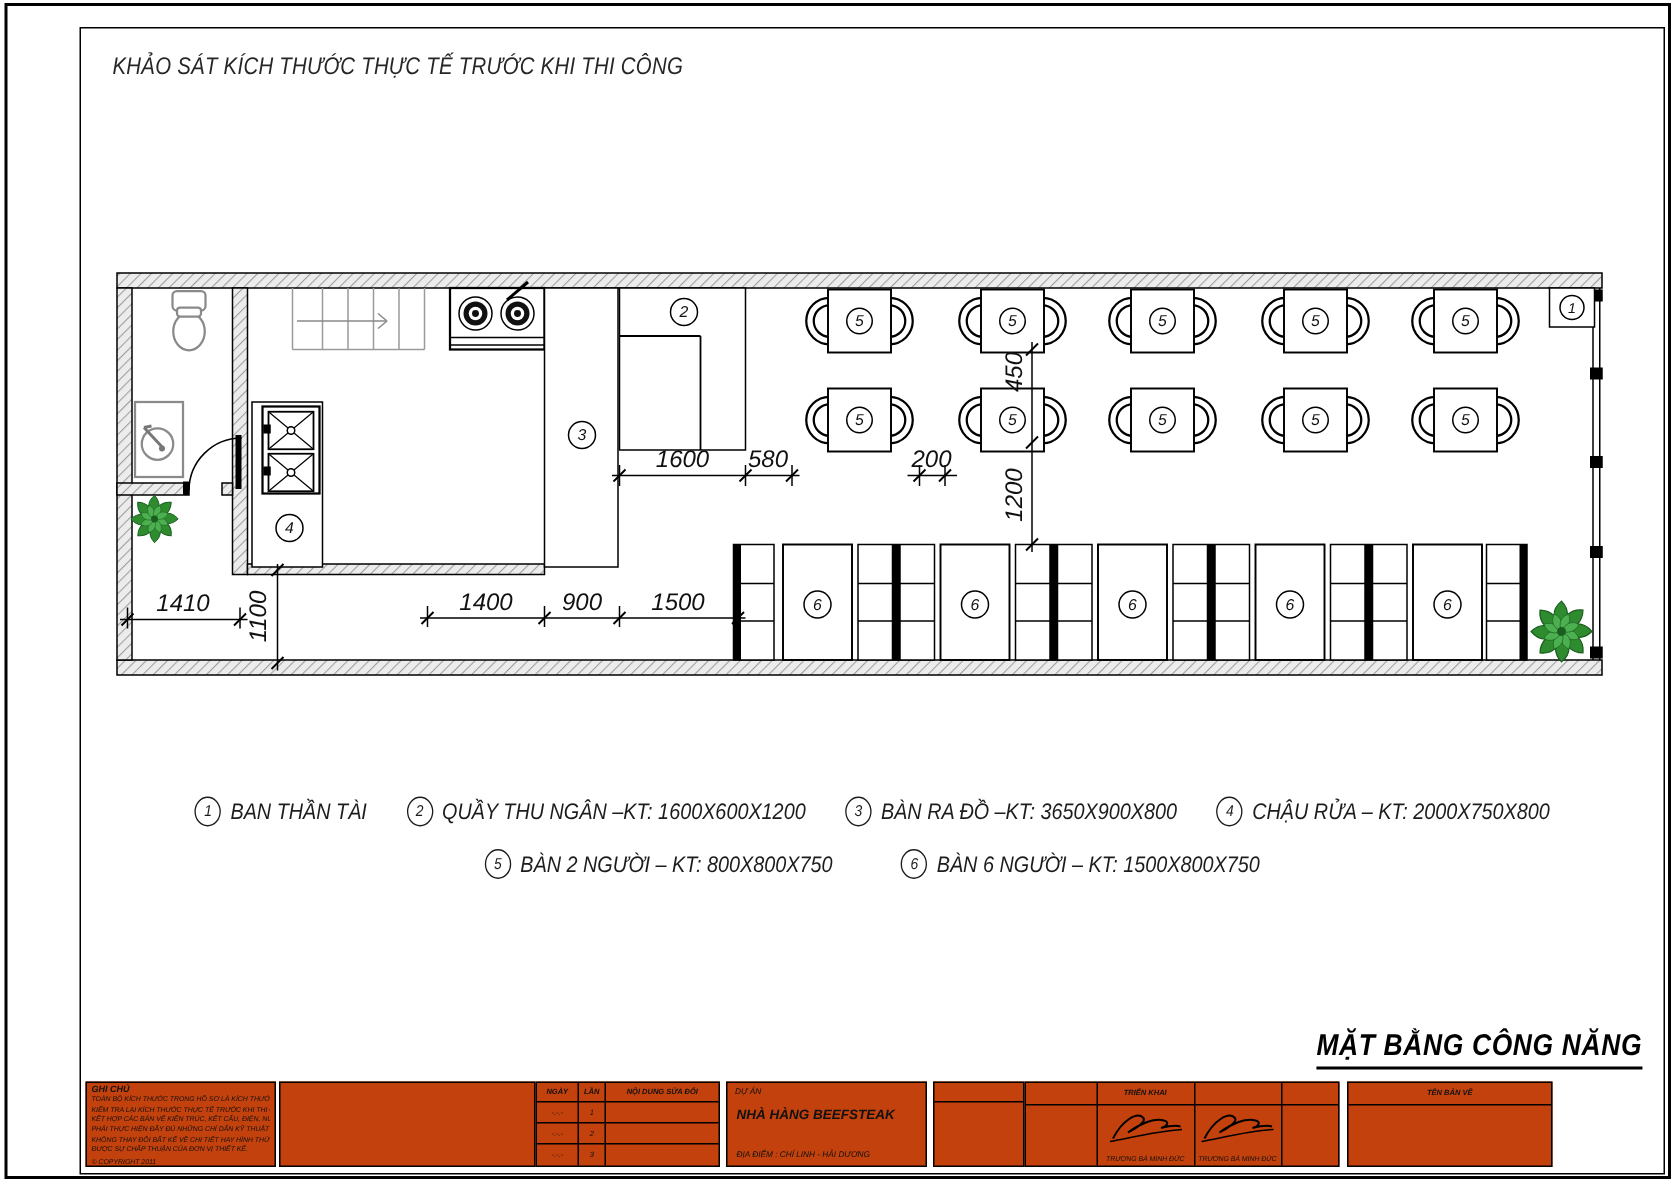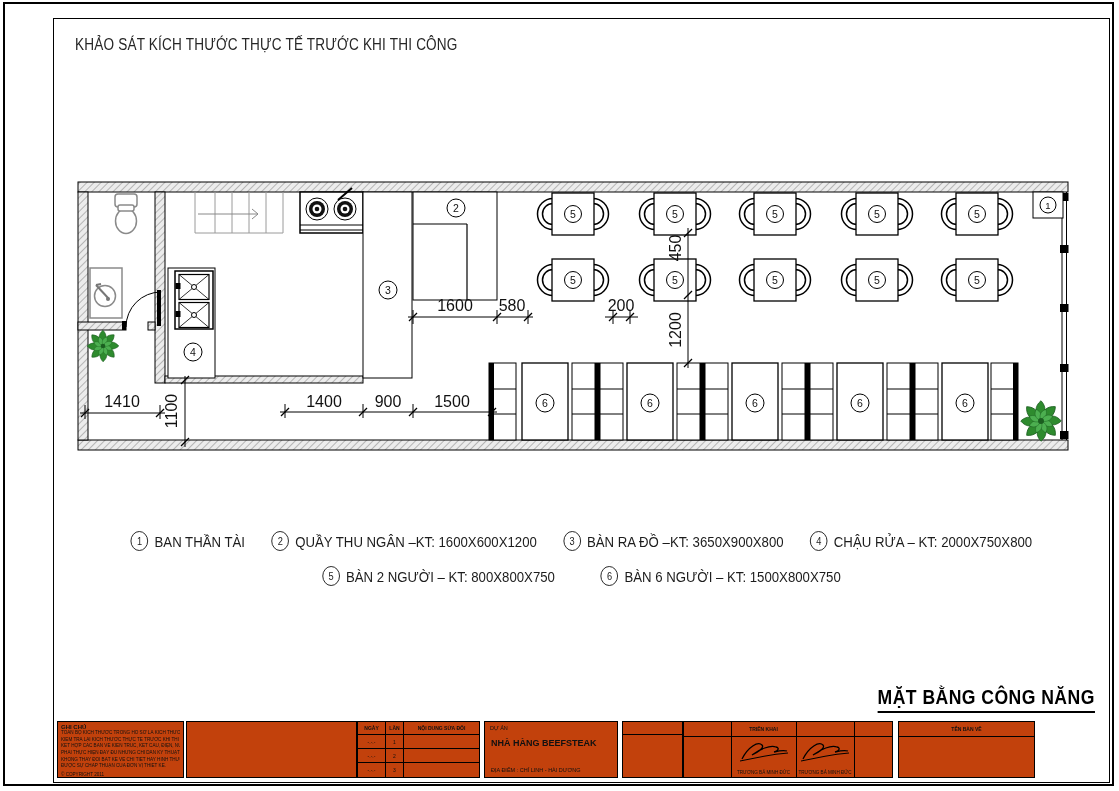--- a/index.html
+++ b/index.html
@@ -1,17 +1,17 @@
 <!DOCTYPE html>
 <html><head>
 <meta charset="utf-8">
 <style>
   html,body{margin:0;padding:0;background:#fff;}
   #page{position:relative;width:1119px;height:791px;background:#fff;overflow:hidden;
-        font-family:"Liberation Sans",sans-serif;color:#111;}
+        font-family:"Liberation Sans",sans-serif;color:#111;font-style:italic;}
   .abs{position:absolute;}
   #outer-border{left:3px;top:2px;width:1111px;height:784px;border:2px solid #000;box-sizing:border-box;}
   #inner-frame{left:53px;top:18px;width:1057px;height:765px;border:1.5px solid #000;box-sizing:border-box;}
   #survey-note{left:75px;top:36px;font-size:16px;letter-spacing:.2px;color:#262626;
                transform:scaleX(.85);transform-origin:left top;white-space:nowrap;}
   
   .legend-row{left:53px;width:1057px;display:flex;justify-content:center;align-items:center;
               font-size:15px;color:#1c1c1c;white-space:nowrap;transform:scaleX(.88);transform-origin:center top;}
   #legend-row-1{top:531px;gap:30px;}
   #legend-row-2{top:566px;gap:52px;}

